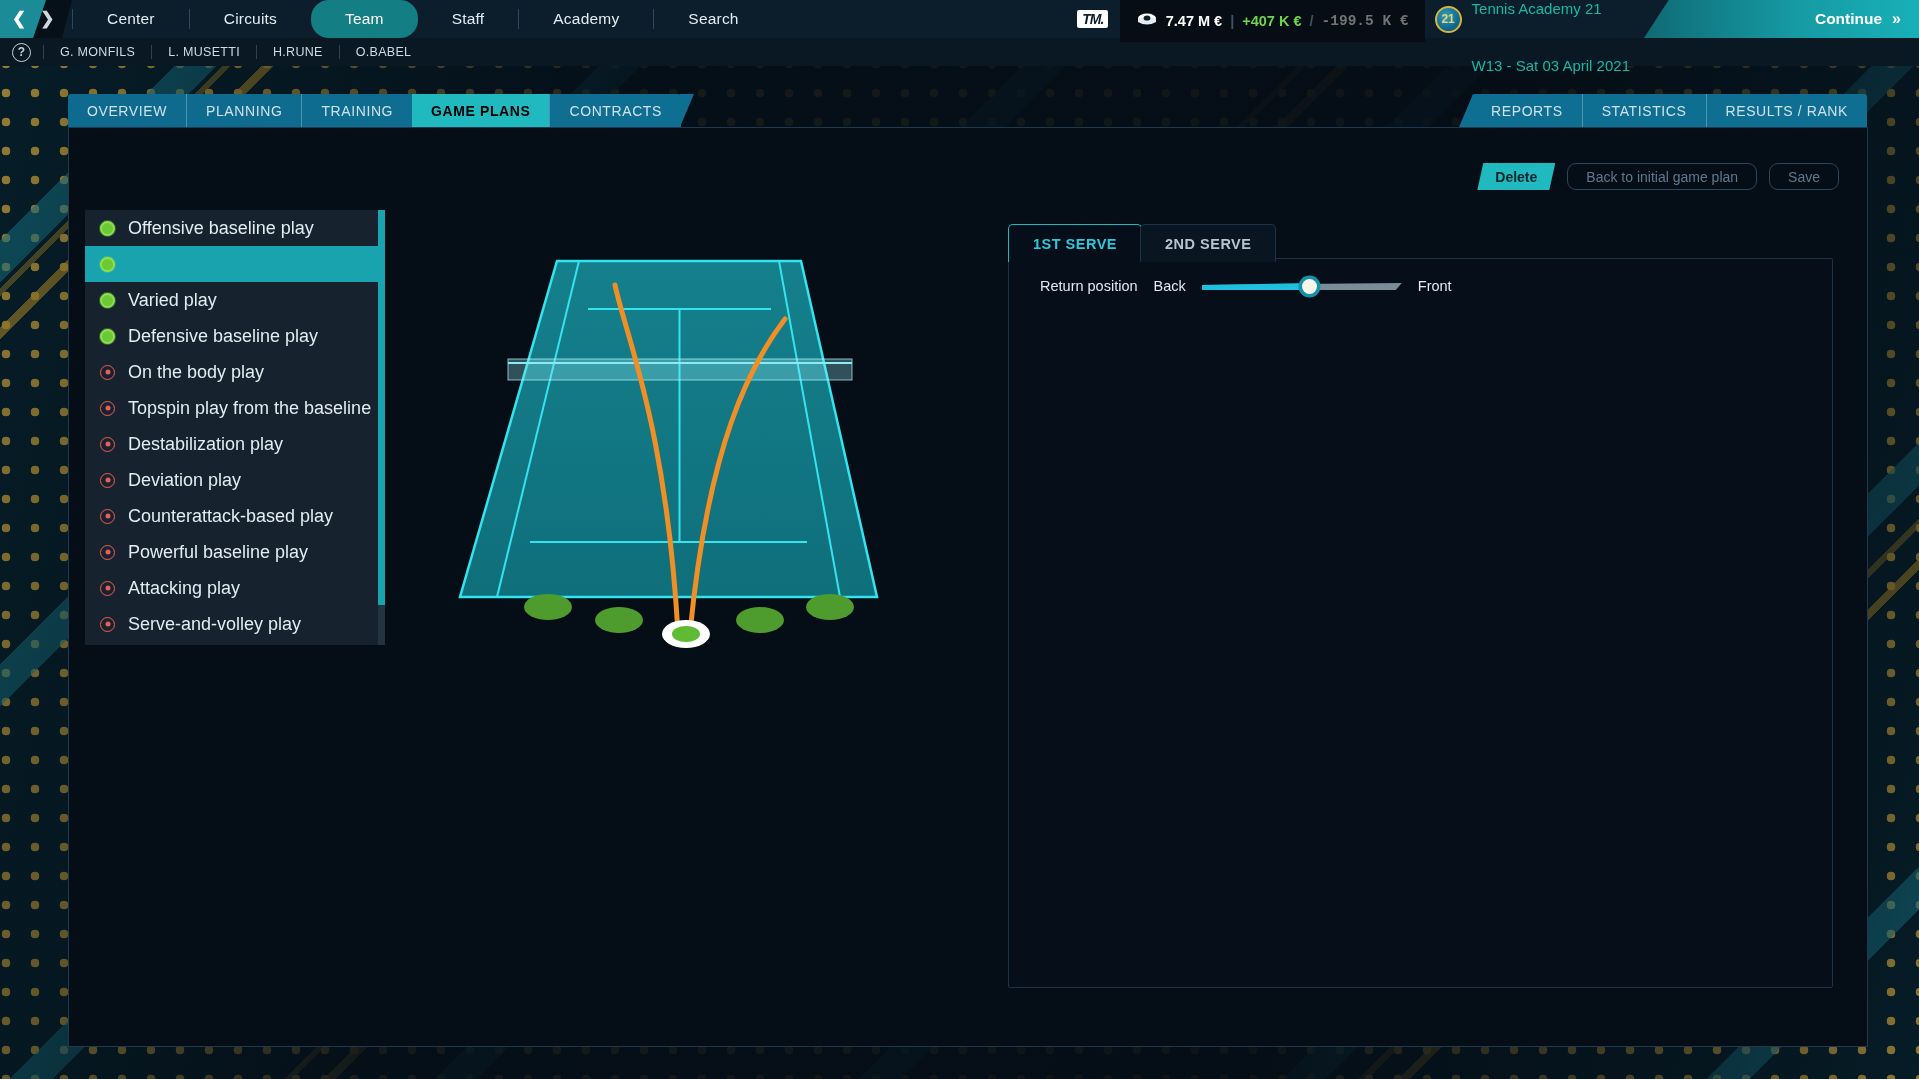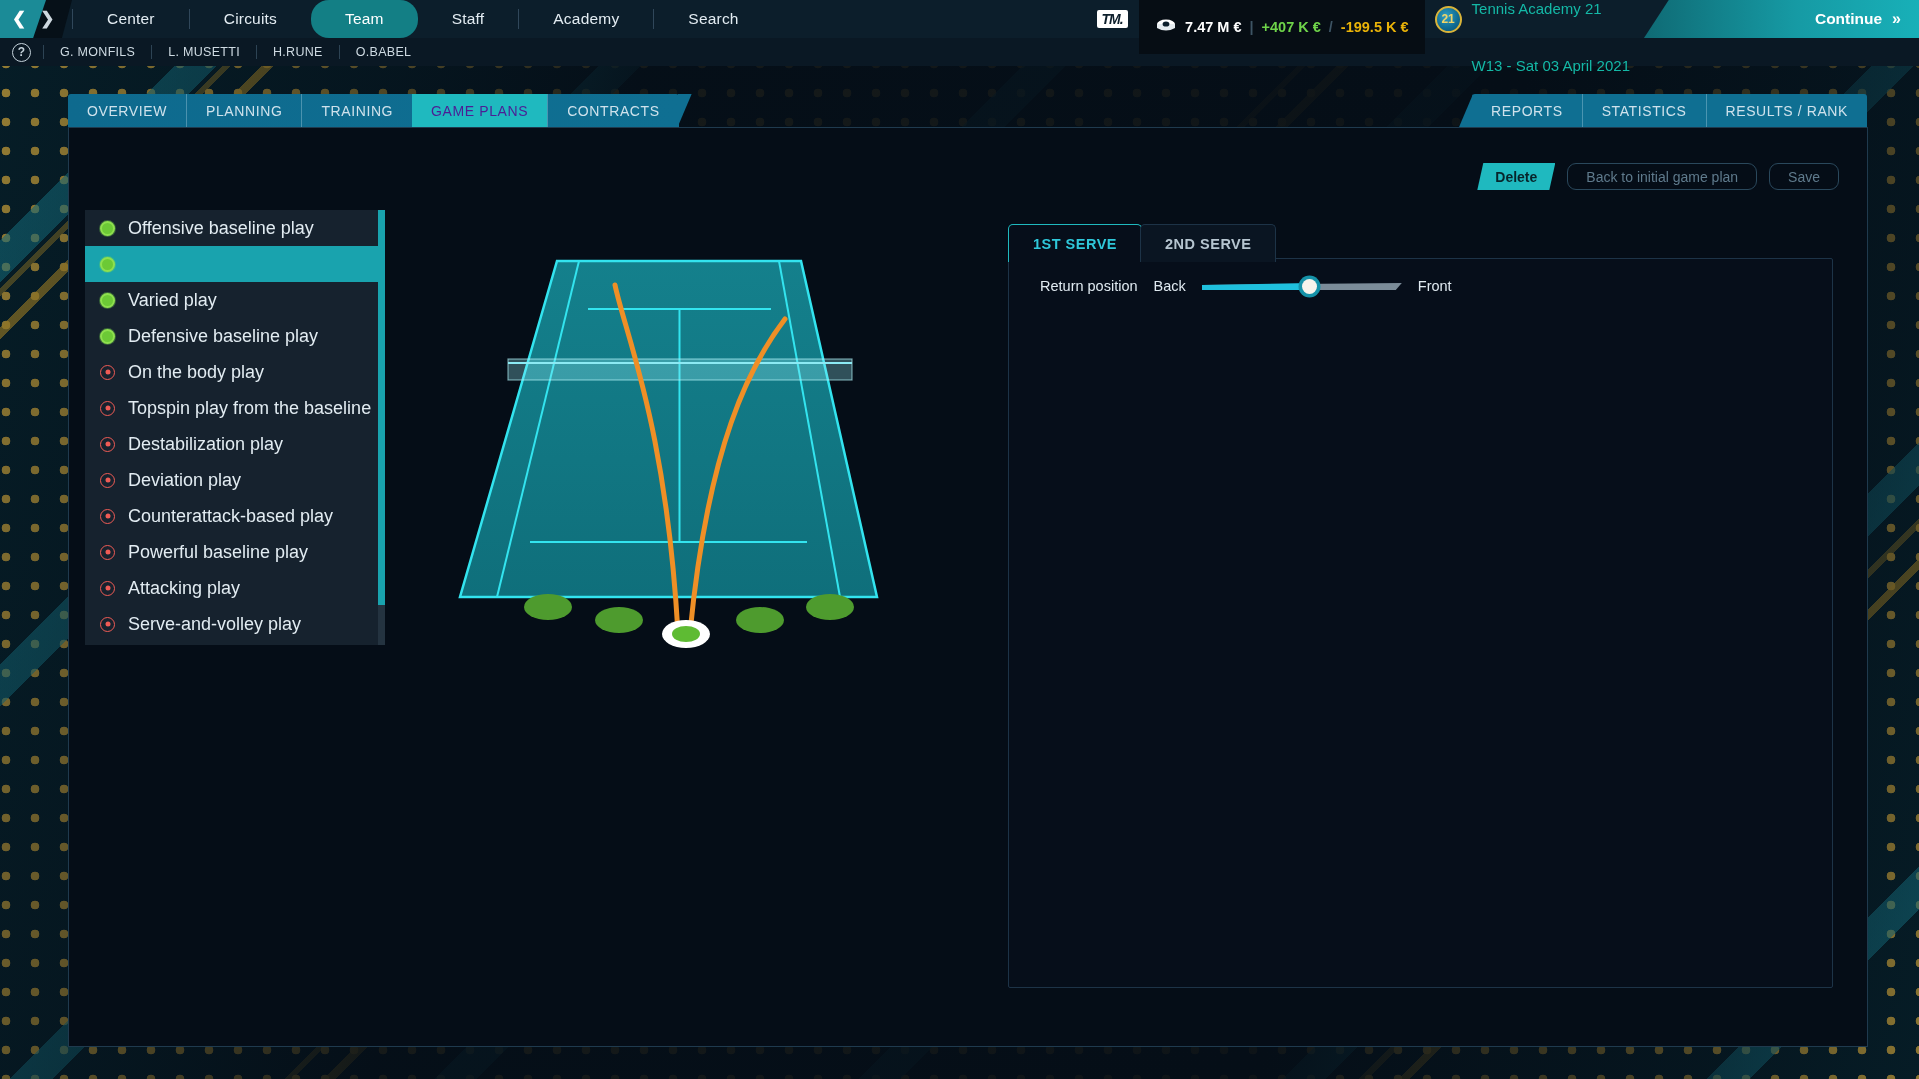--- a/index.html
+++ b/index.html
@@ -73,30 +73,30 @@
   .tm-logo {
     width: 54px; height: 38px; background: #0c1e2b;
     display: flex; align-items: center; justify-content: center;
   }
   .tm-logo .tm-box {
     background: #ffffff; color: #0c1e2b; font-weight: bold;
     font-size: 14px; font-style: italic; padding: 1px 5px; border-radius: 2px;
     letter-spacing: -1px;
   }
   .money {
-    background: #060d14; height: 54px; display: flex; align-items: center;
+    background: #060d14; height: 42px; display: flex; align-items: center;
     padding: 0 16px; gap: 8px; font-size: 14.5px; font-weight: bold;
   }
   .money .coin {
     width: 22px; height: 16px; position: relative;
   }
   .money .coin svg { display:block; }
   .money .bar { color: #3d5464; }
   .money .pos { color: #6fd44a; }
-  .money .neg { color: #eab308; }
+  .money .neg { color: #737373; font-family: Liberation Mono, monospace; }
   .money .total { color: #ffffff; }
   .club {
     background: #0c1e2b; height: 38px; display: flex; align-items: center;
     gap: 10px; padding: 0 14px 0 10px;
   }
   .club-badge {
     width: 27px; height: 27px; border-radius: 50%;
     background: radial-gradient(circle at 40% 35%, #2f9fc4 0%, #0f6a92 60%, #0b4f70 100%);
     border: 2px solid #d8b43a; display:flex; align-items:center; justify-content:center;
     color: #f0d468; font-size: 12px; font-weight: bold;
@@ -140,21 +140,21 @@
     content: ""; position: absolute; right: -13px; top: 0;
     width: 14px; height: 33px;
     background: linear-gradient(90deg,#0f6f92,#0f6f92);
     clip-path: polygon(0 0, 100% 0, 0 100%);
   }
   .tab {
     padding: 0 19px; display: flex; align-items: center;
     font-size: 14px; color: #cfe2ec; letter-spacing: .6px;
   }
   .tab + .tab { border-left: 1px solid rgba(190,220,235,.35); }
-  .tab.active { background: #1fb9bf; color: #4c1d95; font-weight: 400; border-left: none; }
+  .tab.active { background: #1fb9bf; color: #000000; font-weight: 700; border-left: none; }
   .tabstrip-right {
     position: absolute; right: 52px; top: 94px; height: 33px;
     display: flex; align-items: stretch; z-index: 30;
     background: #0f6f92; border-radius: 3px 3px 0 0;
   }
   .tabstrip-right::before {
     content: ""; position: absolute; left: -13px; top: 0;
     width: 14px; height: 33px; background: #0f6f92;
     clip-path: polygon(100% 0, 100% 100%, 0 100%);
   }

